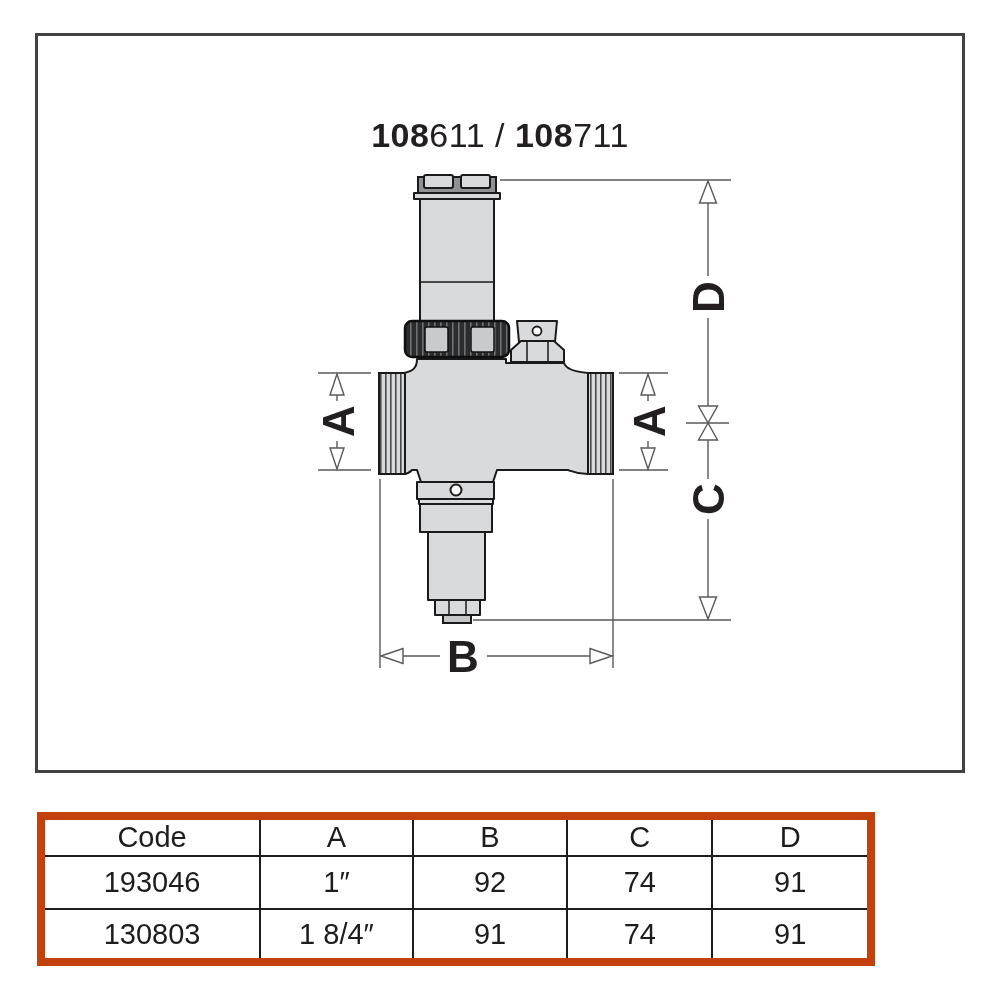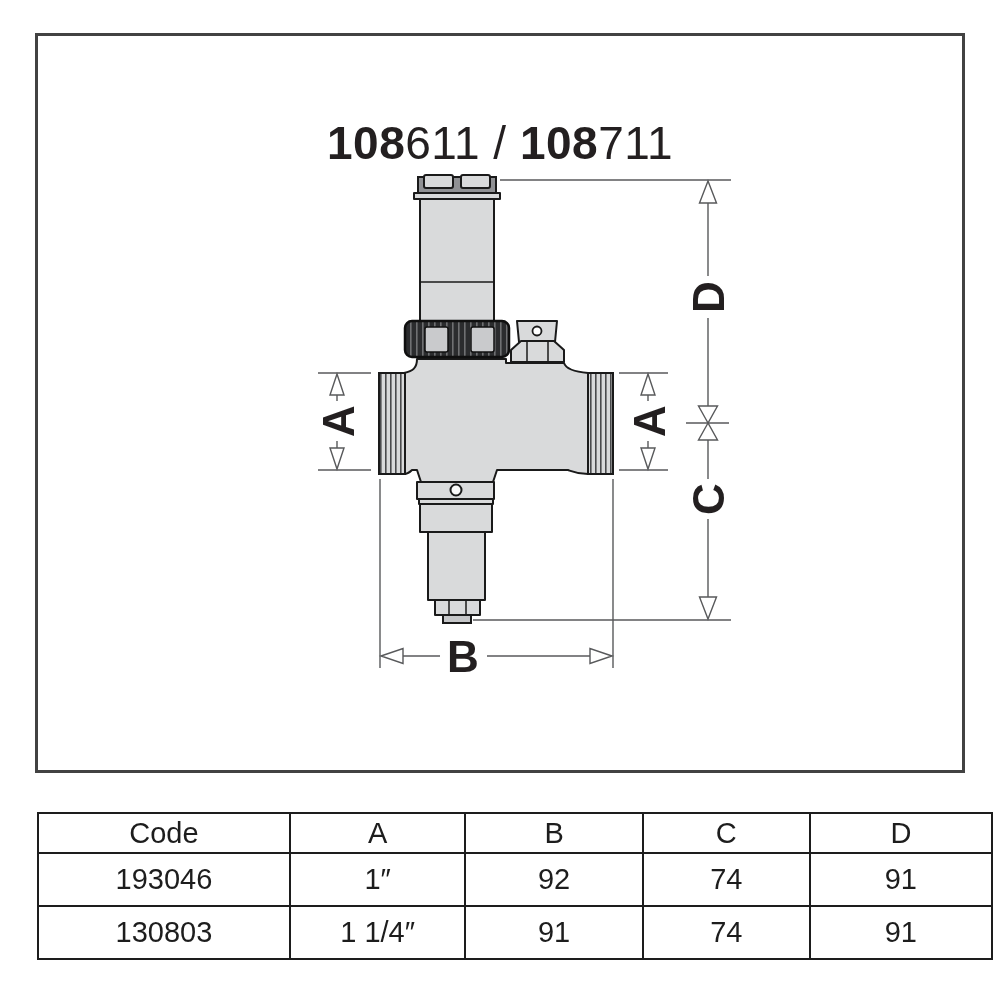--- a/index.html
+++ b/index.html
@@ -6,36 +6,36 @@
   body{
     width:1000px;height:1000px;position:relative;background:#ffffff;
     font-family:"Liberation Sans", sans-serif;color:#231f20;overflow:hidden;
   }
   .frame{
     position:absolute;left:35px;top:33px;width:930px;height:740px;
     border:3px solid #424242;box-sizing:border-box;background:#ffffff;
   }
   .title{
     position:absolute;left:35px;top:116px;width:930px;text-align:center;
-    font-size:46px;letter-spacing:.5px;color:#231f20;font-weight:400;
+    font-size:34px;letter-spacing:.5px;color:#231f20;font-weight:400;
   }
   .title .b{font-weight:700;}
   svg.drawing{position:absolute;left:35px;top:33px;}
   .lt{fill:#d9dadb;stroke:#1a1a1a;stroke-width:2;stroke-linejoin:round;}
   .dk{fill:#909194;stroke:#1a1a1a;stroke-width:2;}
   .dk2{fill:#c5c6c8;stroke:#1a1a1a;stroke-width:2;}
   .slot{fill:#c9cacc;stroke:#101010;stroke-width:1.5;}
   .ol1{stroke:#1a1a1a;stroke-width:1.5;fill:none;}
   .dim{stroke:#58595b;stroke-width:1.4;fill:none;}
   .arr{fill:#ffffff;stroke:#58595b;stroke-width:1.4;stroke-linejoin:miter;}
   .dim-label{font-family:"Liberation Sans", sans-serif;font-size:44px;font-weight:700;fill:#231f20;}
   table.dims{
-    position:absolute;left:37px;top:812px;width:956px;
+    position:absolute;left:37px;top:812px;width:838px;
     border-collapse:collapse;table-layout:fixed;font-size:29px;color:#1d1d1d;
-    border:2px solid #c2410c;
+    border:8px solid #c2410c;
   }
   .dims th,.dims td{border:2px solid #1d1d1d;text-align:center;font-weight:400;padding:0;}
   .dims thead tr{height:40px;}
   .dims tbody tr{height:53px;}
 </style>
 </head>
 <body>
 
 <div class="frame"></div>
 
@@ -190,19 +190,19 @@
   <tbody>
     <tr>
       <td>193046</td>
       <td>1″</td>
       <td>92</td>
       <td>74</td>
       <td>91</td>
     </tr>
     <tr>
       <td>130803</td>
-      <td>1 1/4″</td>
+      <td>1 8/4″</td>
       <td>91</td>
       <td>74</td>
       <td>91</td>
     </tr>
   </tbody>
 </table>
 
 </body></html>

